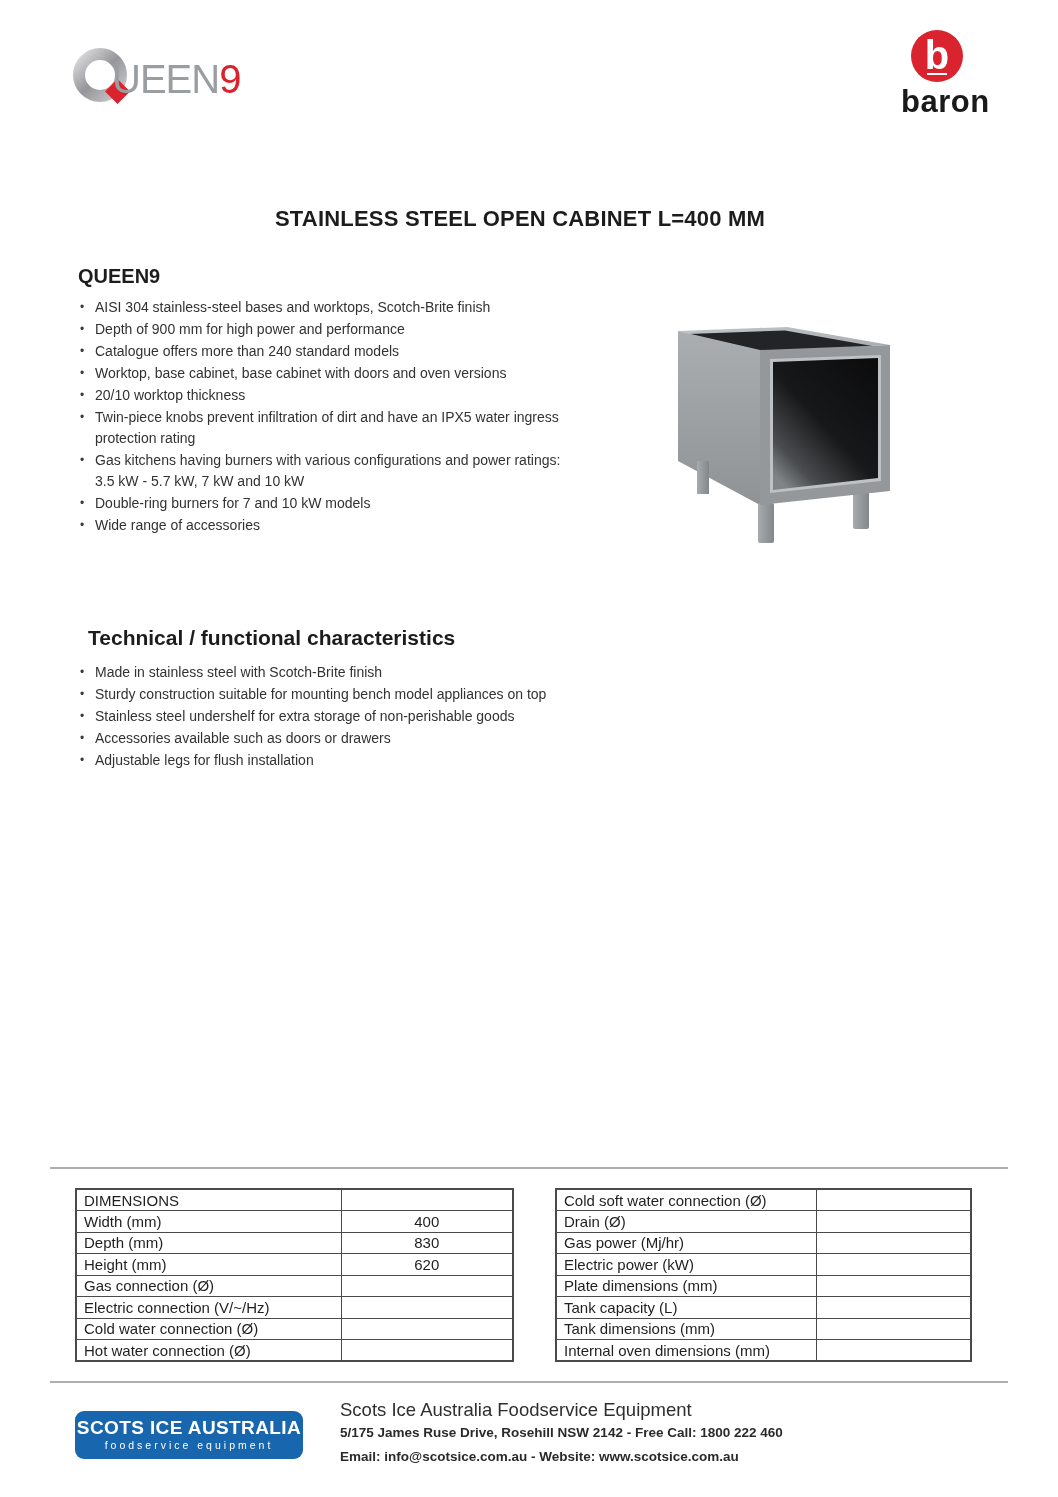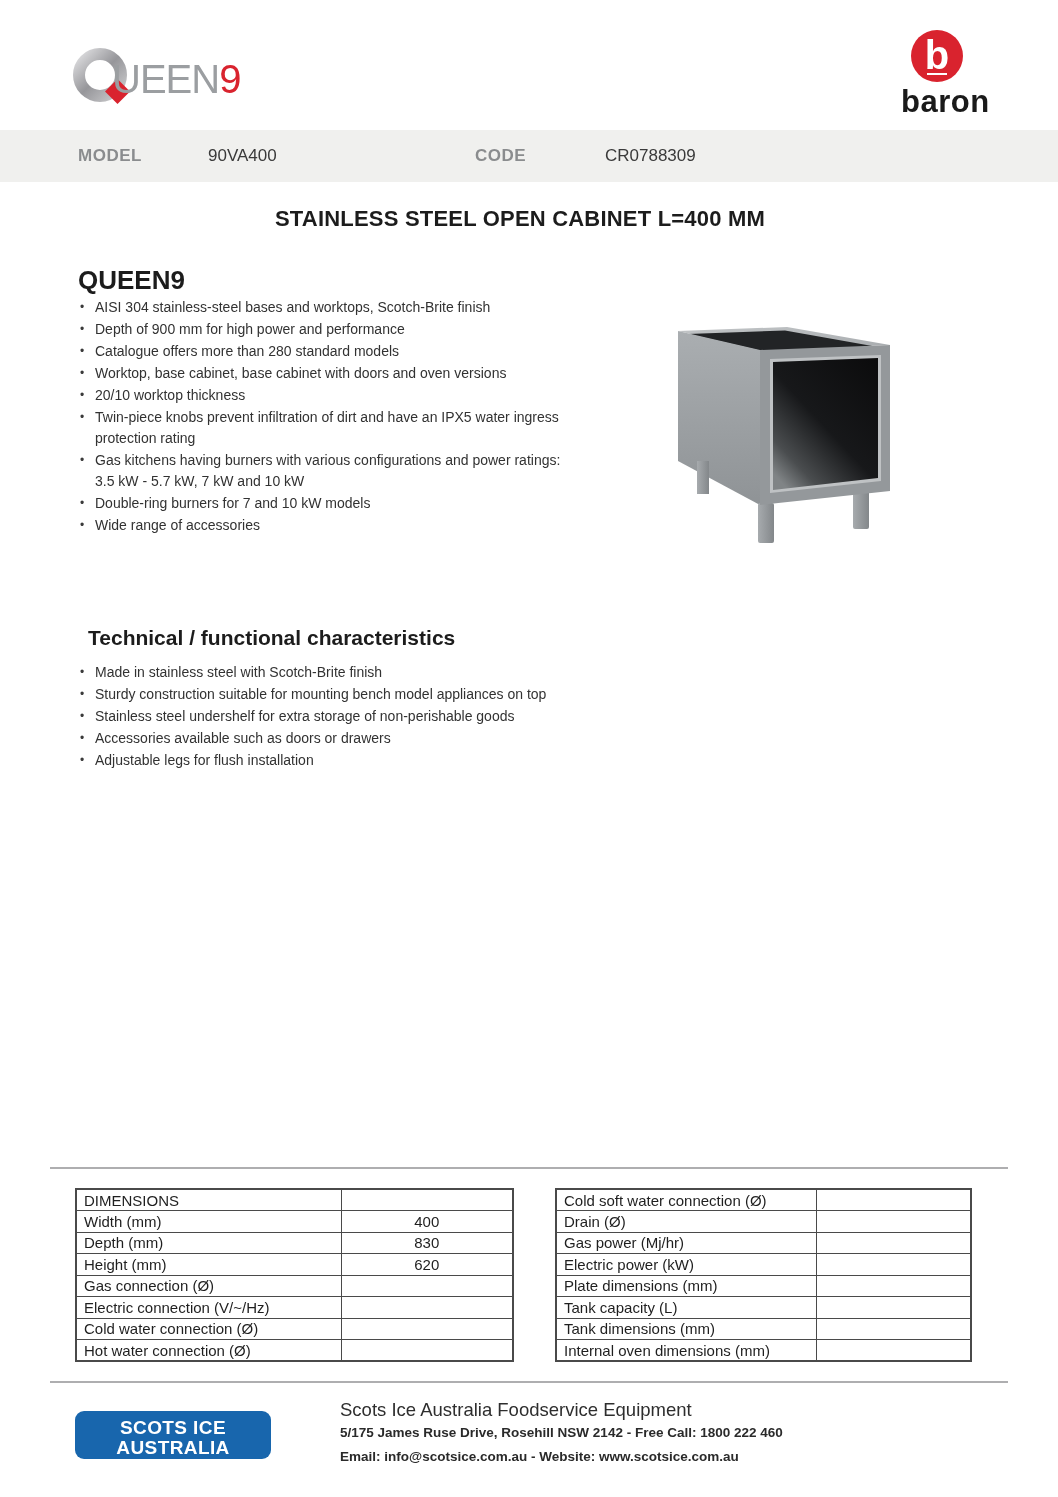--- a/index.html
+++ b/index.html
@@ -21,21 +21,21 @@
   .bar-label { color:#8a8c8e; letter-spacing:0.5px; font-weight:bold; }
   .bar-value { color:#3a3a3a; }
   .model-label { left:78px; } .model-value { left:208px; }
   .code-label { left:475px; } .code-value { left:605px; }
 
   
   .doc-title { position:absolute; left:0; top:206px; width:1040px; text-align:center;
                font-size:22px; font-weight:bold; color:#1c1c1c; letter-spacing:0.2px; }
 
   
-  .q9-heading { position:absolute; left:78px; top:265px; font-size:26px; font-weight:bold; color:#1c1c1c; }
+  .q9-heading { position:absolute; left:78px; top:265px; font-size:20px; font-weight:bold; color:#1c1c1c; }
   .q9-list { position:absolute; left:78px; top:297px; width:505px; }
   .tech-heading { position:absolute; left:88px; top:626px; font-size:21px; font-weight:bold; color:#1c1c1c; }
   .tech-list { position:absolute; left:78px; top:662px; width:740px; }
   ul.bullets { list-style:none; }
   ul.bullets li { position:relative; padding-left:17px; font-size:14px; line-height:21px; color:#323232; margin-bottom:1px; }
   ul.bullets li::before { content:"•"; position:absolute; left:2px; top:0; font-size:12px; color:#3a3a3a; }
 
   
   .product-image { position:absolute; left:650px; top:298px; width:280px; height:260px; }
 
@@ -50,21 +50,21 @@
   table.spec { border-width:2px; }
   table.spec td { height:21.5px; font-size:15px; color:#1f1f1f; padding:0 7px; white-space:nowrap; overflow:hidden; }
   .spec-left { left:75px; width:439px; }
   .spec-right { left:555px; width:417px;padding-left:16px; }
   .spec-left td.lbl { width:265px; }
   .spec-right td.lbl { width:260px; }
   td.ind { padding-left:27px; }
   td.val { text-align:center; }
 
   
-  .footer-logo { position:absolute; left:75px; top:1411px; width:196px; height:48px; background:#1866ad;
+  .footer-logo { position:absolute; left:75px; top:1411px; width:228px; height:48px; background:#1866ad;
                  border-radius:9px; color:#fff; text-align:center; padding-top:7px; }
   .footer-logo-title { font-size:19px; font-weight:bold; letter-spacing:0.4px; line-height:20px; }
   .footer-logo-sub { font-size:10.5px; letter-spacing:3px; line-height:14px; }
   .footer-text { position:absolute; left:340px; top:1399px; }
   .footer-company { font-size:18.5px; color:#2e2e2e; }
   .footer-address, .footer-contact { font-size:13.5px; font-weight:bold; color:#2a2a2a; line-height:24px; }
 </style>
 </head>
 <body>
 
@@ -86,34 +86,28 @@
   </svg>
 
   <div class="baron-logo">
     <div class="baron-circle">
       <div class="baron-b">b</div>
       <div class="baron-underline"></div>
     </div>
     <div class="baron-name">baron</div>
   </div>
 
-  <div class="model-bar">
-    <span class="bar-label model-label">MODEL</span>
-    <span class="bar-value model-value">90VA400</span>
-    <span class="bar-label code-label">CODE</span>
-    <span class="bar-value code-value">CR0788309</span>
-  </div>
 
   <div class="doc-title">STAINLESS STEEL OPEN CABINET L=400 MM</div>
 
   <div class="q9-heading">QUEEN9</div>
   <ul class="bullets q9-list">
     <li>AISI 304 stainless-steel bases and worktops, Scotch-Brite finish</li>
     <li>Depth of 900 mm for high power and performance</li>
-    <li>Catalogue offers more than 280 standard models</li>
+    <li>Catalogue offers more than 240 standard models</li>
     <li>Worktop, base cabinet, base cabinet with doors and oven versions</li>
     <li>20/10 worktop thickness</li>
     <li>Twin-piece knobs prevent infiltration of dirt and have an IPX5 water ingress protection rating</li>
     <li>Gas kitchens having burners with various configurations and power ratings: 3.5 kW - 5.7 kW, 7 kW and 10 kW</li>
     <li>Double-ring burners for 7 and 10 kW models</li>
     <li>Wide range of accessories</li>
   </ul>
 
   <svg class="product-image" viewBox="0 0 280 260">
     <defs>

